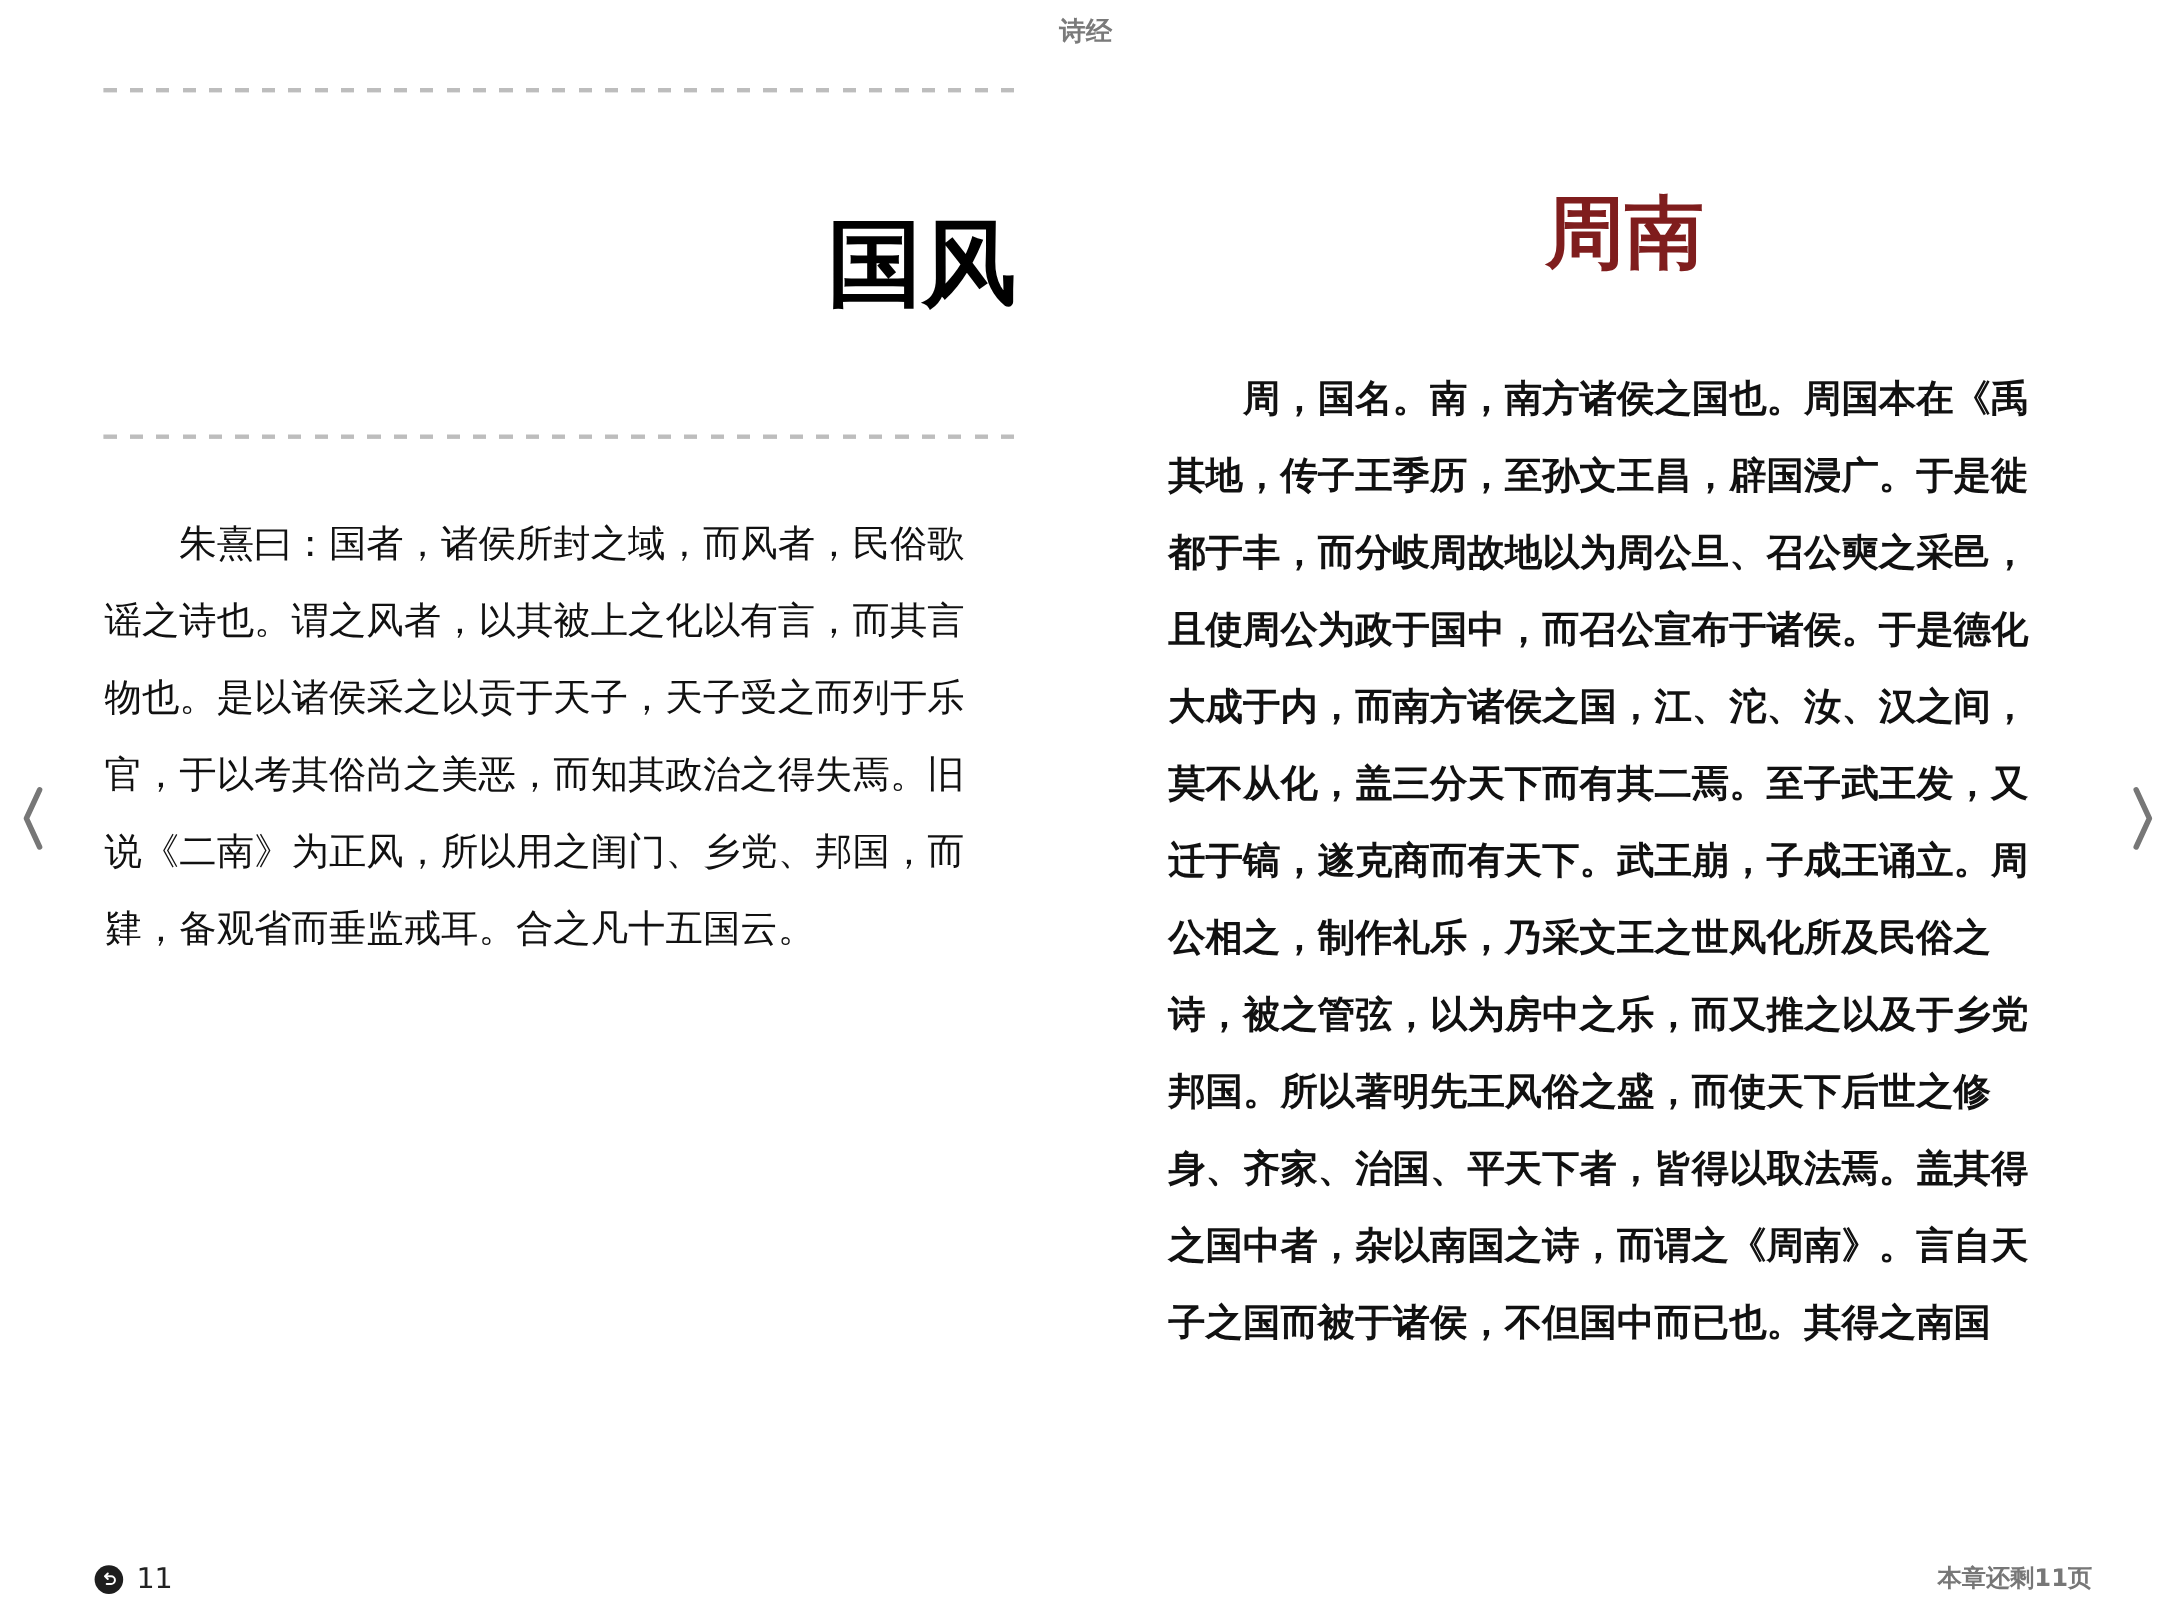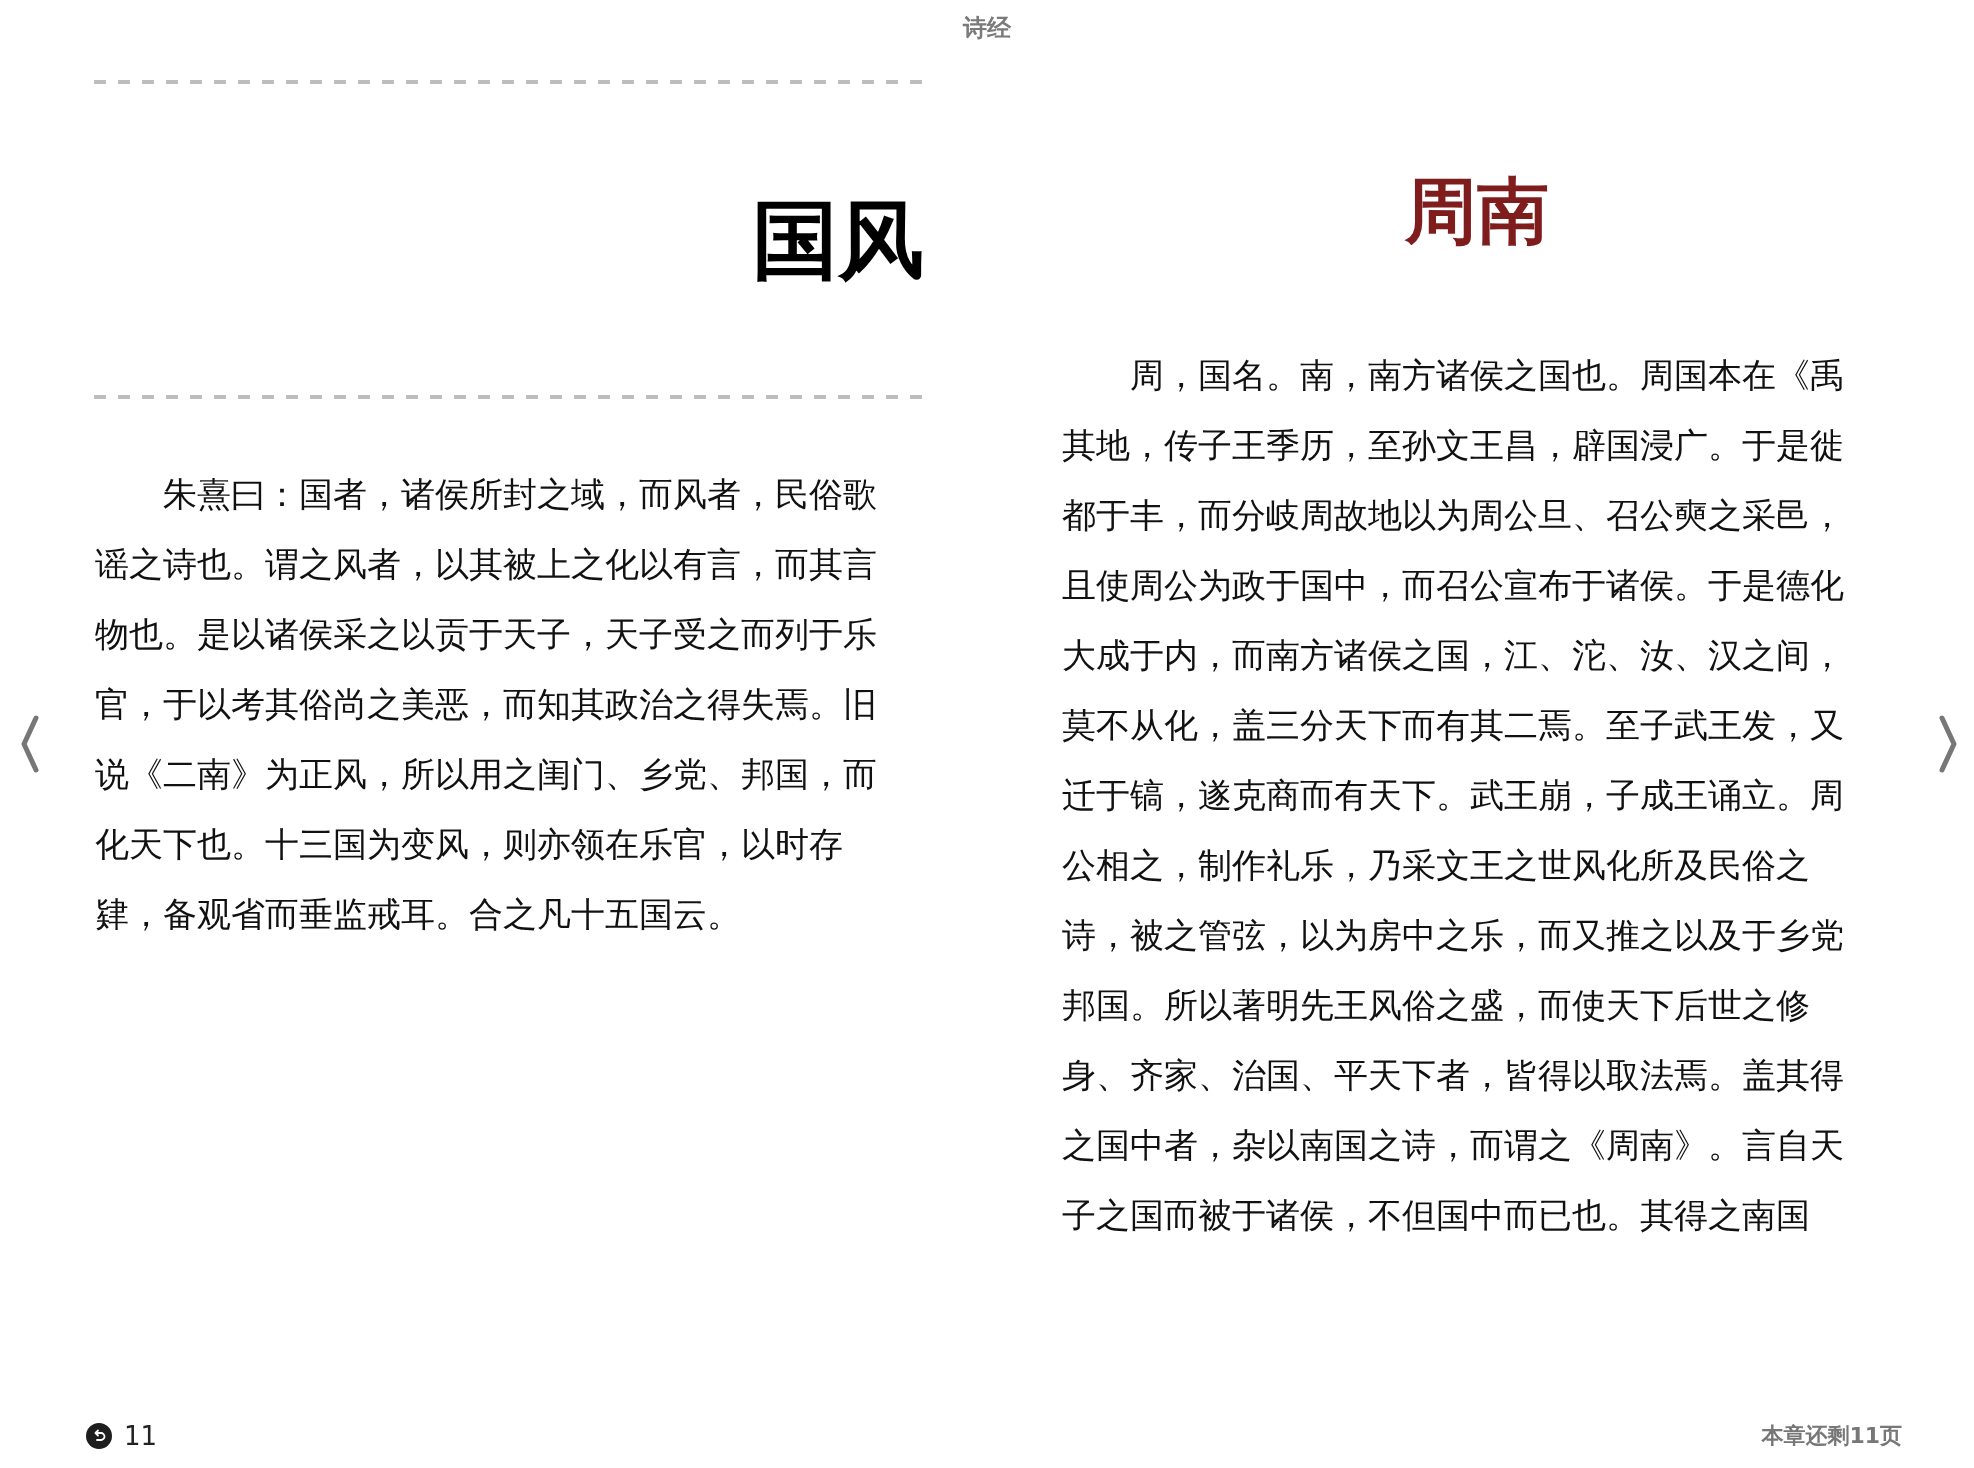--- a/index.html
+++ b/index.html
@@ -64,21 +64,21 @@
       font-size: 34px;
       line-height: 70px;
       color: #111;
     }
     .body-text .line {
       display: block;
       white-space: nowrap;
       height: 70px;
     }
     .left-body { top: 459px; left: 95px; }
-    .right-body { top: 340px; left: 1062px; }
+    .right-body { top: 328px; left: 1062px; font-weight: bold; }
 
     .nav-arrow {
       position: absolute;
       top: 712px;
       width: 40px;
       height: 64px;
       cursor: pointer;
     }
     .nav-arrow.prev { left: 12px; }
     .nav-arrow.next { left: 1926px; }
@@ -137,21 +137,20 @@
 <div>
   <div class="dash top"></div>
   <div class="left-title">国风</div>
   <div class="dash bottom"></div>
   <div class="body-text left-body">
     <span class="line">　　朱熹曰：国者，诸侯所封之域，而风者，民俗歌</span>
     <span class="line">谣之诗也。谓之风者，以其被上之化以有言，而其言</span>
     <span class="line">物也。是以诸侯采之以贡于天子，天子受之而列于乐</span>
     <span class="line">官，于以考其俗尚之美恶，而知其政治之得失焉。旧</span>
     <span class="line">说《二南》为正风，所以用之闺门、乡党、邦国，而</span>
-    <span class="line">化天下也。十三国为变风，则亦领在乐官，以时存</span>
     <span class="line">肄，备观省而垂监戒耳。合之凡十五国云。</span>
   </div>
 </div>
 
 <div>
   <div class="right-title">周南</div>
   <div class="body-text right-body">
     <span class="line">　　周，国名。南，南方诸侯之国也。周国本在《禹</span>
     <span class="line">其地，传子王季历，至孙文王昌，辟国浸广。于是徙</span>
     <span class="line">都于丰，而分岐周故地以为周公旦、召公奭之采邑，</span>

